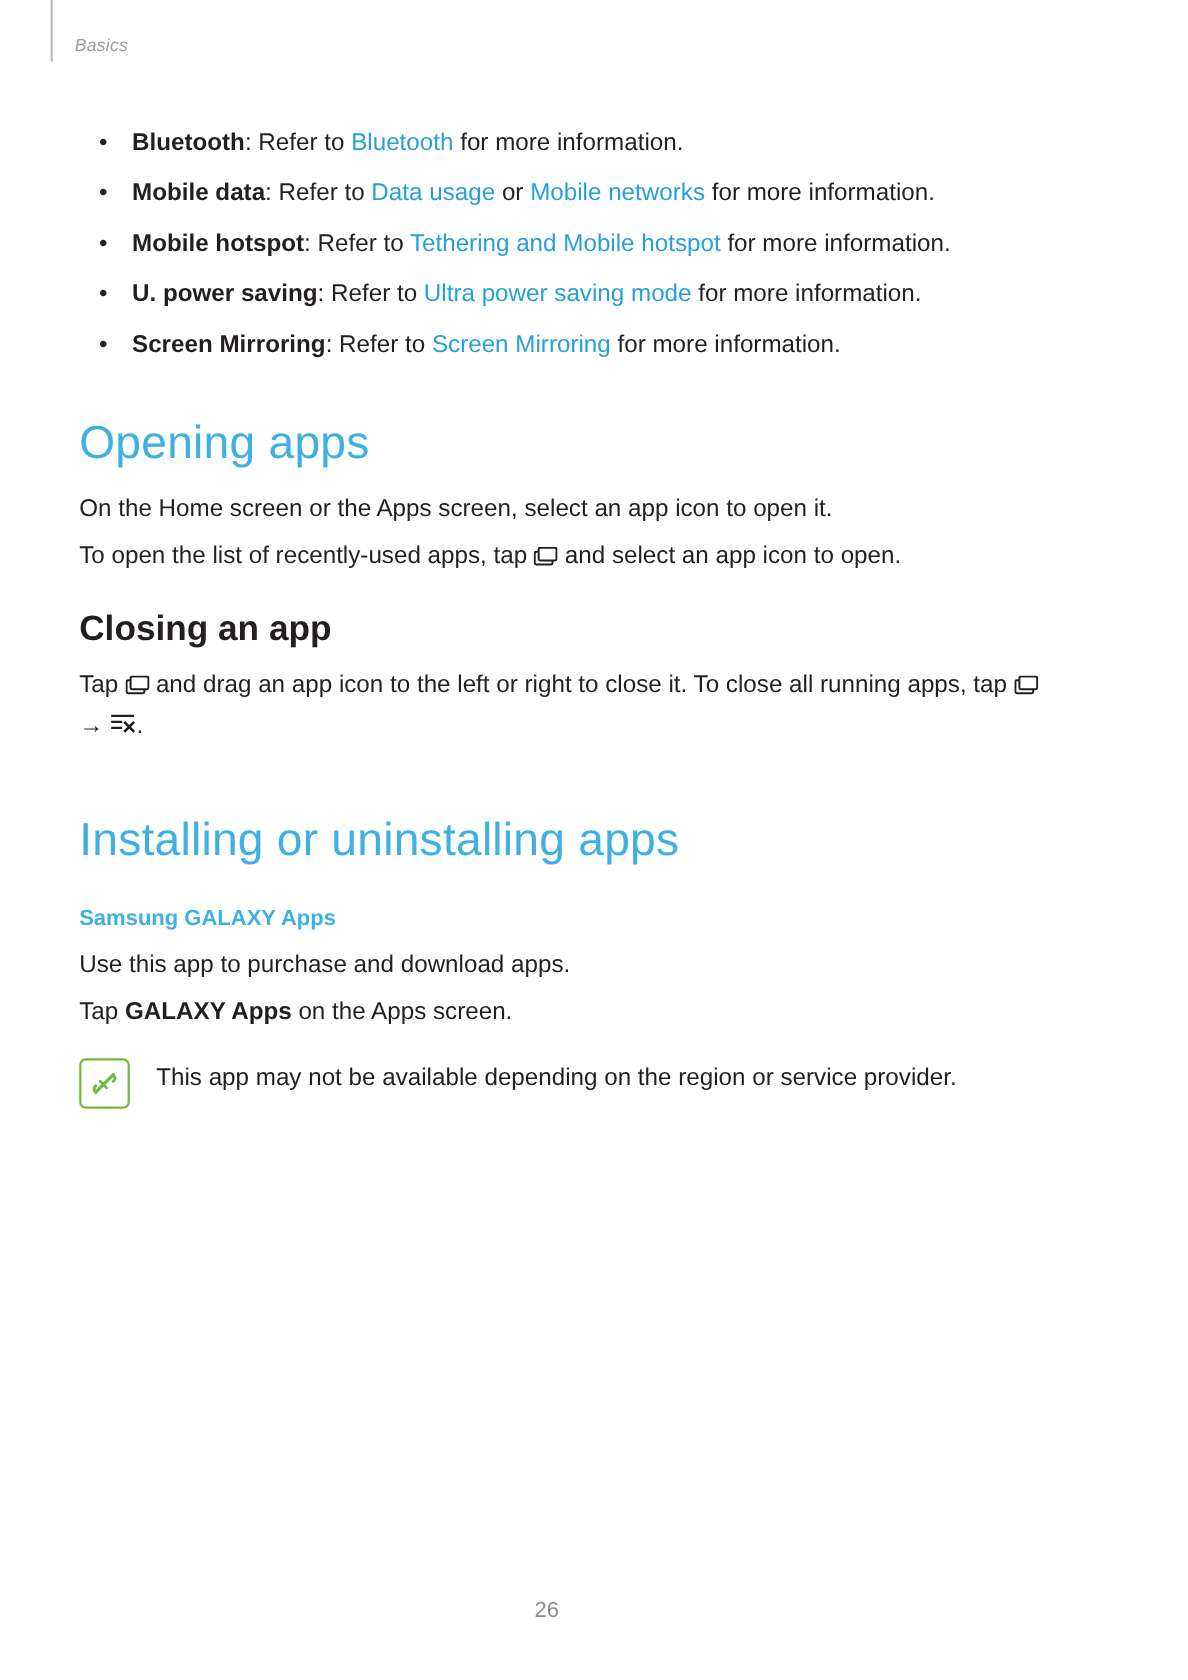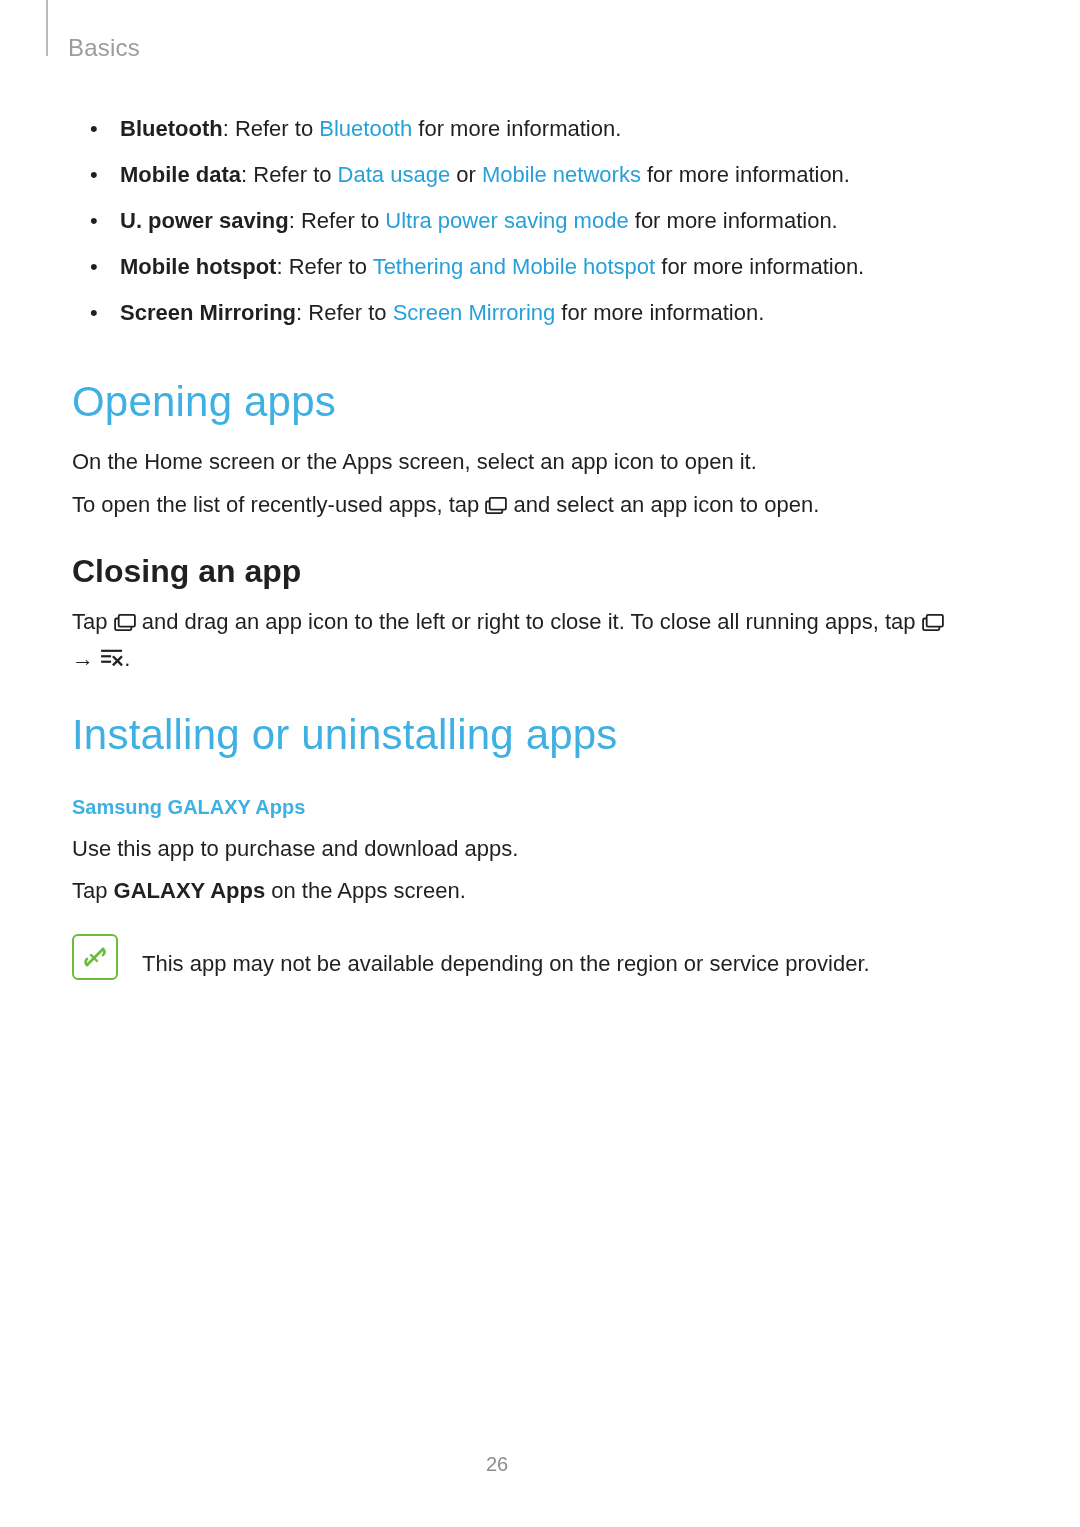--- a/index.html
+++ b/index.html
@@ -25,23 +25,24 @@
     position: absolute;
     left: 46px;
     top: 0;
     height: 56px;
     border-left: 2px solid #b9bbbd;
   }
   .section-label {
     position: absolute;
     left: 68px;
     top: 30px;
-    font-size: 24px;
+    font-size: 16px;
     color: #9a9c9e;
     letter-spacing: 0.2px;
+    font-style: italic;
   }
   .content {
     position: absolute;
     left: 72px;
     top: 112px;
     width: 936px;
   }
   ul.feature-list {
     margin: 0 0 40px 0;
     padding-left: 48px;
@@ -97,21 +98,21 @@
   }
   .recent-icon {
     width: 22px; height: 18px;
   }
   .closeall-icon {
     width: 24px; height: 20px;
   }
   .arrow { font-size: 22px; }
   .note-row {
     display: flex;
-    align-items: flex-end;
+    align-items: flex-start;
     gap: 24px;
     margin-top: 26px;
   }
   .note-icon-box {
     width: 42px;
     height: 42px;
     border: 2px solid #6dbb3d;
     border-radius: 6px;
     display: flex;
     align-items: center;
@@ -142,24 +143,24 @@
   <div class="content">
 
     <ul class="feature-list">
       <li>
         <span class="bold">Bluetooth</span><span>: Refer to </span><a class="link">Bluetooth</a><span> for more information.</span>
       </li>
       <li>
         <span class="bold">Mobile data</span><span>: Refer to </span><a class="link">Data usage</a><span> or </span><a class="link">Mobile networks</a><span> for more information.</span>
       </li>
       <li>
+        <span class="bold">Mobile hotspot</span><span>: Refer to </span><a class="link">Tethering and Mobile hotspot</a><span> for more information.</span>
+      </li>
+      <li>
         <span class="bold">U. power saving</span><span>: Refer to </span><a class="link">Ultra power saving mode</a><span> for more information.</span>
-      </li>
-      <li>
-        <span class="bold">Mobile hotspot</span><span>: Refer to </span><a class="link">Tethering and Mobile hotspot</a><span> for more information.</span>
       </li>
       <li>
         <span class="bold">Screen Mirroring</span><span>: Refer to </span><a class="link">Screen Mirroring</a><span> for more information.</span>
       </li>
     </ul>
 
     <h1 class="major">Opening apps</h1>
     <p class="body">On the Home screen or the Apps screen, select an app icon to open it.</p>
     <p class="body">
       <span>To open the list of recently-used apps, tap </span>
@@ -194,21 +195,21 @@
         <svg class="closeall-icon" viewBox="0 0 26 22">
           <line x1="1" y1="2" x2="24" y2="2" stroke="#231f20" stroke-width="2.4"></line>
           <line x1="1" y1="8" x2="12" y2="8" stroke="#231f20" stroke-width="2.4"></line>
           <line x1="1" y1="14" x2="12" y2="14" stroke="#231f20" stroke-width="2.4"></line>
           <line x1="14" y1="8" x2="24" y2="18" stroke="#231f20" stroke-width="2.6"></line>
           <line x1="24" y1="8" x2="14" y2="18" stroke="#231f20" stroke-width="2.6"></line>
         </svg>
       </span><span>.</span>
     </p>
 
-    <h1 class="major" style="margin-top:24px">Installing or uninstalling apps</h1>
+    <h1 class="major" style="margin-top:52px">Installing or uninstalling apps</h1>
 
     <h2 class="minor">Samsung GALAXY Apps</h2>
     <p class="body">Use this app to purchase and download apps.</p>
     <p class="body">
       <span>Tap </span><span class="bold">GALAXY Apps</span><span> on the Apps screen.</span>
     </p>
 
     <div class="note-row">
       <div class="note-icon-box">
         <svg width="28" height="28" viewBox="0 0 28 28">

